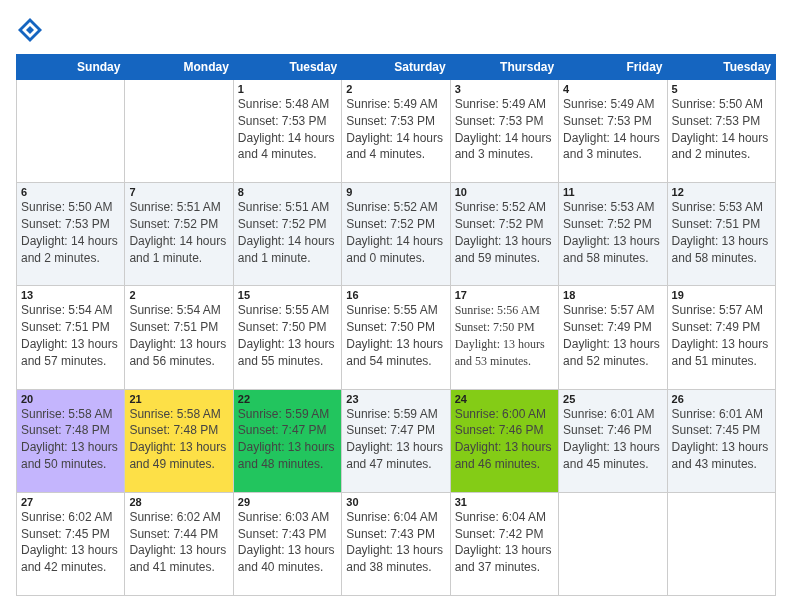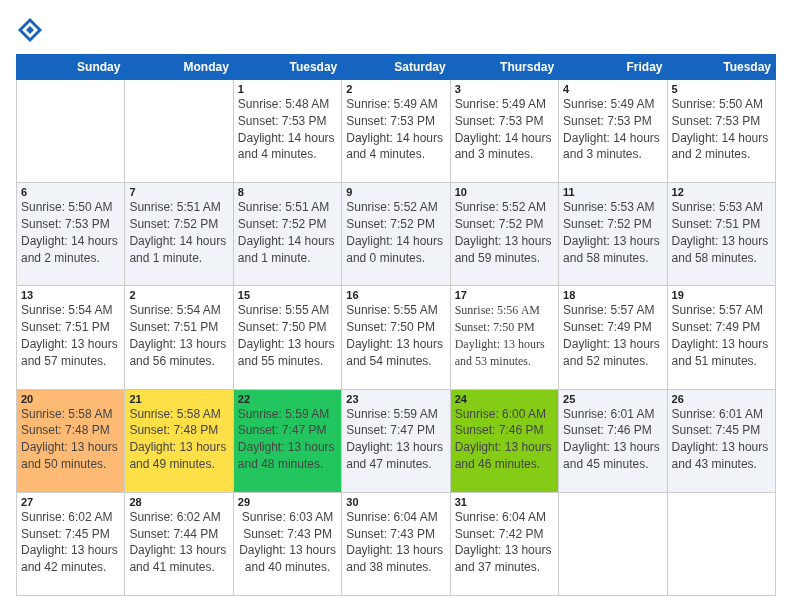--- a/index.html
+++ b/index.html
@@ -268,21 +268,21 @@
           </td>
           <td>
             <span class="day-num">19</span>
             <div class="day-info" style="white-space: pre-line;">Sunrise: 5:57 AM
 Sunset: 7:49 PM
 Daylight: 13 hours
 and 51 minutes.</div>
           </td>
         </tr>
         <tr>
-          <td style="background: #fdba74;">
+          <td style="background: #c4b5fd;">
             <span class="day-num">20</span>
             <div class="day-info" style="white-space: pre-line;">Sunrise: 5:58 AM
 Sunset: 7:48 PM
 Daylight: 13 hours
 and 50 minutes.</div>
           </td>
           <td style="background: #fde047;">
             <span class="day-num">21</span>
             <div class="day-info" style="white-space: pre-line;">Sunrise: 5:58 AM
 Sunset: 7:48 PM
@@ -335,21 +335,21 @@
           </td>
           <td>
             <span class="day-num">28</span>
             <div class="day-info" style="white-space: pre-line;">Sunrise: 6:02 AM
 Sunset: 7:44 PM
 Daylight: 13 hours
 and 41 minutes.</div>
           </td>
           <td>
             <span class="day-num">29</span>
-            <div class="day-info" style="white-space: pre-line; text-align: center;">Sunrise: 6:03 AM
+            <div class="day-info" style="white-space: pre-line;">Sunrise: 6:03 AM
 Sunset: 7:43 PM
 Daylight: 13 hours
 and 40 minutes.</div>
           </td>
           <td>
             <span class="day-num">30</span>
             <div class="day-info" style="white-space: pre-line;">Sunrise: 6:04 AM
 Sunset: 7:43 PM
 Daylight: 13 hours
 and 38 minutes.</div>

